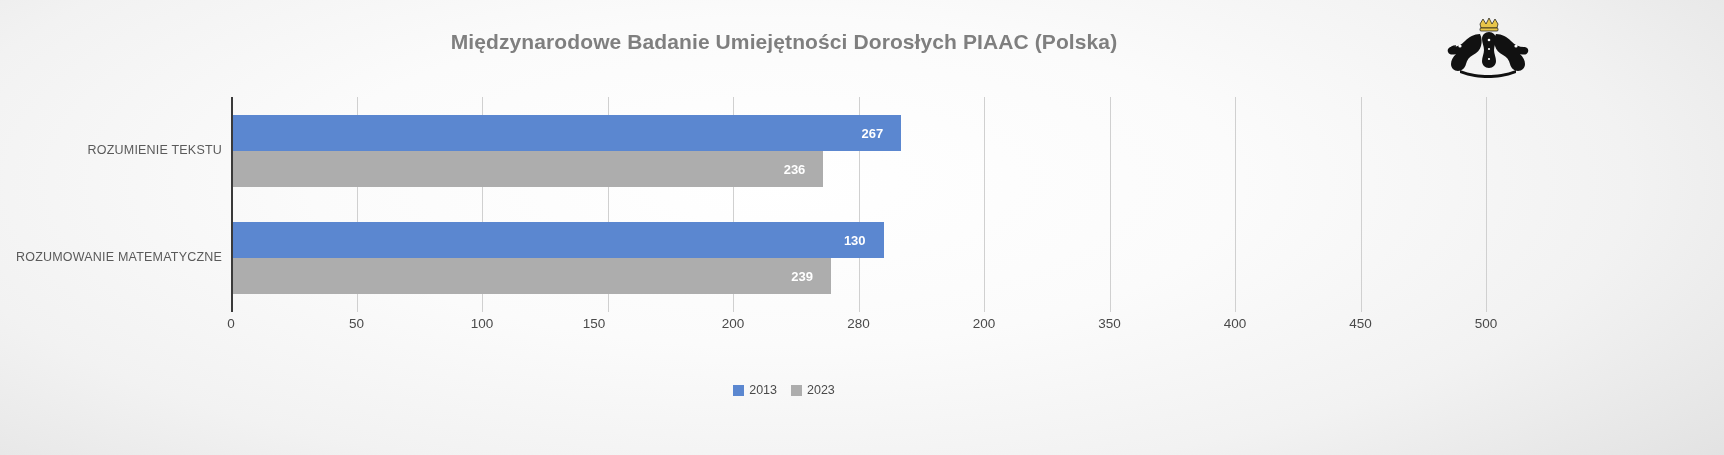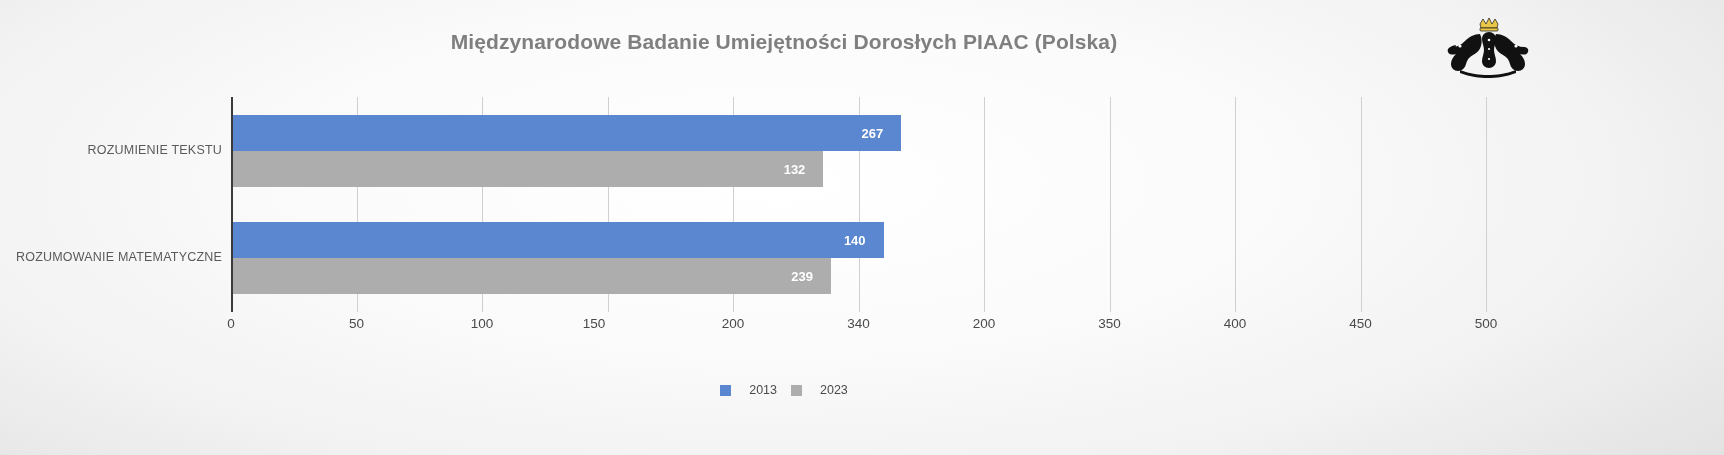--- a/index.html
+++ b/index.html
@@ -131,21 +131,21 @@
     top: 383px;
     width: 1568px;
     display: flex;
     justify-content: center;
     align-items: center;
     gap: 14px;
   }
   .legend-item {
     display: flex;
     align-items: center;
-    gap: 18px;
+    gap: 5px;
   }
   .legend-swatch {
     width: 11px;
     height: 11px;
     display: inline-block;
   }
   .legend-label {
     font-size: 12.5px;
     color: #4a4a4a;
   }
@@ -214,39 +214,39 @@
       <div class="gridline" style="left: 627.5px;"></div>
       <div class="gridline" style="left: 753px;"></div>
       <div class="gridline" style="left: 878.5px;"></div>
       <div class="gridline" style="left: 1004px;"></div>
       <div class="gridline" style="left: 1129.5px;"></div>
       <div class="gridline" style="left: 1255px;"></div>
       <div class="bar s2013" style="width: 670.17px; top: 17.75px; background: rgb(91, 135, 208);">
         <span class="bar-label">267</span>
       </div>
       <div class="bar s2023" style="width: 592.36px; top: 53.75px; background: rgb(173, 173, 173);">
-        <span class="bar-label">132</span>
+        <span class="bar-label">236</span>
       </div>
       <div class="bar s2013" style="width: 652.6px; top: 125.25px; background: rgb(91, 135, 208);">
-        <span class="bar-label">140</span>
+        <span class="bar-label">130</span>
       </div>
       <div class="bar s2023" style="width: 599.89px; top: 161.25px; background: rgb(173, 173, 173);">
         <span class="bar-label">239</span>
       </div>
     </div>
 
   <div id="axis-line"></div>
 
   <div id="x-ticks">
       <div class="x-tick" style="left: 231px;">0</div>
       <div class="x-tick" style="left: 356.5px;">50</div>
       <div class="x-tick" style="left: 482px;">100</div>
       <div class="x-tick" style="left: 594px;">150</div>
       <div class="x-tick" style="left: 733px;">200</div>
-      <div class="x-tick" style="left: 858.5px;">340</div>
+      <div class="x-tick" style="left: 858.5px;">280</div>
       <div class="x-tick" style="left: 984px;">200</div>
       <div class="x-tick" style="left: 1109.5px;">350</div>
       <div class="x-tick" style="left: 1235px;">400</div>
       <div class="x-tick" style="left: 1360.5px;">450</div>
       <div class="x-tick" style="left: 1486px;">500</div>
     </div>
 
   <div id="legend">
       <div class="legend-item">
         <span class="legend-swatch" style="background: rgb(91, 135, 208);"></span>

